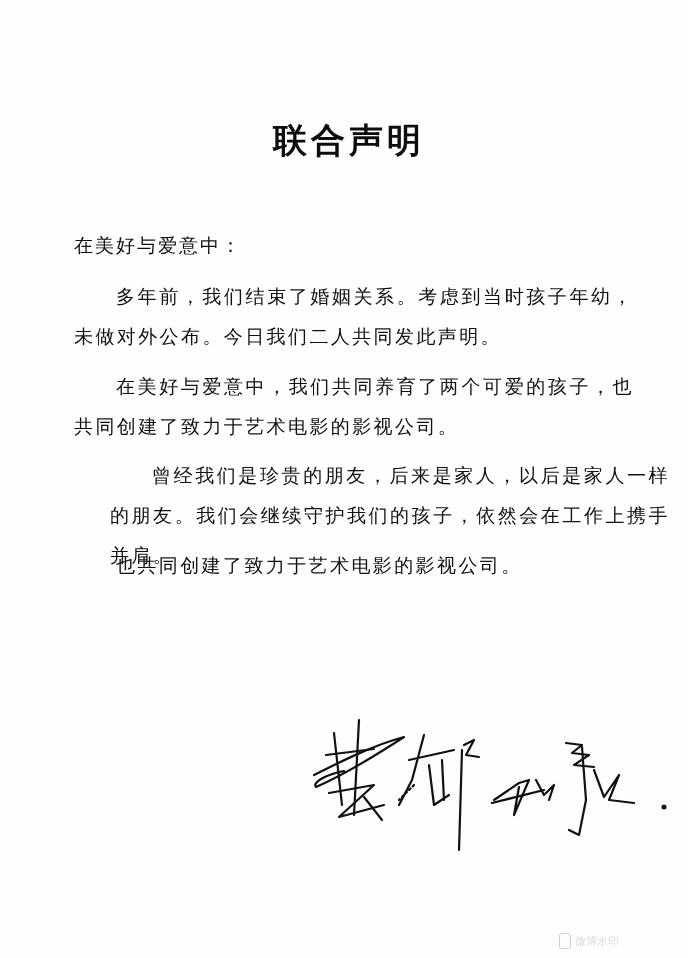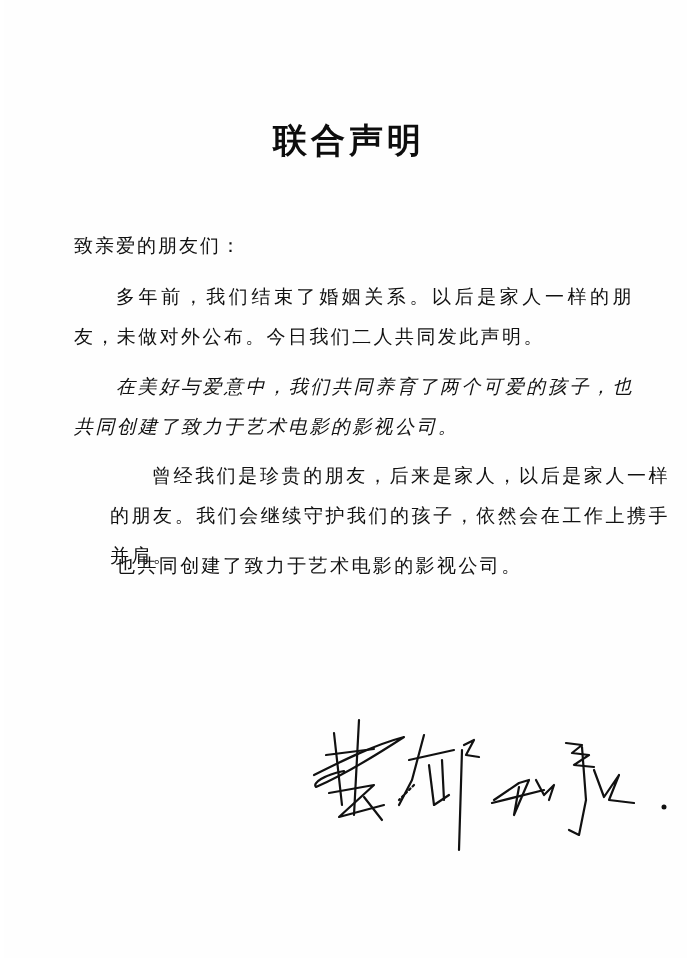--- a/index.html
+++ b/index.html
@@ -41,21 +41,21 @@
       position: absolute;
       left: 70px;
       width: 560px;
       font-size: 19px;
       line-height: 40px;
       letter-spacing: 2.4px;
       text-indent: 42px;
       text-align: justify;
     }
     .p1 { top: 276px; }
-    .p2 { top: 366px; font-style: italic; }
+    .p2 { top: 366px; }
     .p3 { top: 455px; margin-left: 36px; }
     .p4 { top: 545px; }
     .p5 { top: 590px; }
     .signature {
       position: absolute;
       left: 300px; top: 705px;
       width: 370px; height: 150px;
     }
     .watermark {
       position: absolute;
@@ -75,23 +75,23 @@
       border-radius: 3px;
     }
   </style>
 </head>
 <body>
 
 <div class="page">
 
   <div class="title">联合声明</div>
 
-  <div class="salutation">致亲爱的朋友们：</div>
+  <div class="salutation">在美好与爱意中：</div>
 
-  <div class="para p1">多年前，我们结束了婚姻关系。以后是家人一样的朋友，未做对外公布。今日我们二人共同发此声明。</div>
+  <div class="para p1">多年前，我们结束了婚姻关系。考虑到当时孩子年幼，未做对外公布。今日我们二人共同发此声明。</div>
   <div class="para p2">在美好与爱意中，我们共同养育了两个可爱的孩子，也共同创建了致力于艺术电影的影视公司。</div>
   <div class="para p3">曾经我们是珍贵的朋友，后来是家人，以后是家人一样的朋友。我们会继续守护我们的孩子，依然会在工作上携手并肩。</div>
   <div class="para p4">也共同创建了致力于艺术电影的影视公司。</div>
 
   <svg class="signature" viewBox="0 0 370 150" fill="none" stroke="#111" stroke-width="2.2" stroke-linecap="round" stroke-linejoin="round">
 
     <g>
       <path d="M30 28 L38 100"></path>
       <path d="M55 15 L50 110"></path>
       <path d="M10 70 C 40 55, 70 40, 100 32 C 80 45, 40 70, 12 82 C 8 78, 20 70, 40 66"></path>
@@ -111,14 +111,18 @@
       <path d="M190 95 L215 78 L225 75 L210 110 L215 82"></path>
       <path d="M188 98 L240 85"></path>
       <path d="M232 75 L240 90 L250 80 L245 95"></path>
       <path d="M262 38 L278 40 L268 48 L285 50 L270 60 L290 62"></path>
       <path d="M278 42 L282 95 L275 130 L265 125"></path>
       <path d="M290 65 L300 92 L315 70 L305 95 L330 98"></path>
       <circle cx="360" cy="102" r="1.4" fill="#111"></circle>
     </g>
   </svg>
 
+  <div class="watermark">
+    <span class="wm-icon"></span>
+    <span>微博水印</span>
+  </div>
 
 </div>
 
 </body></html>

